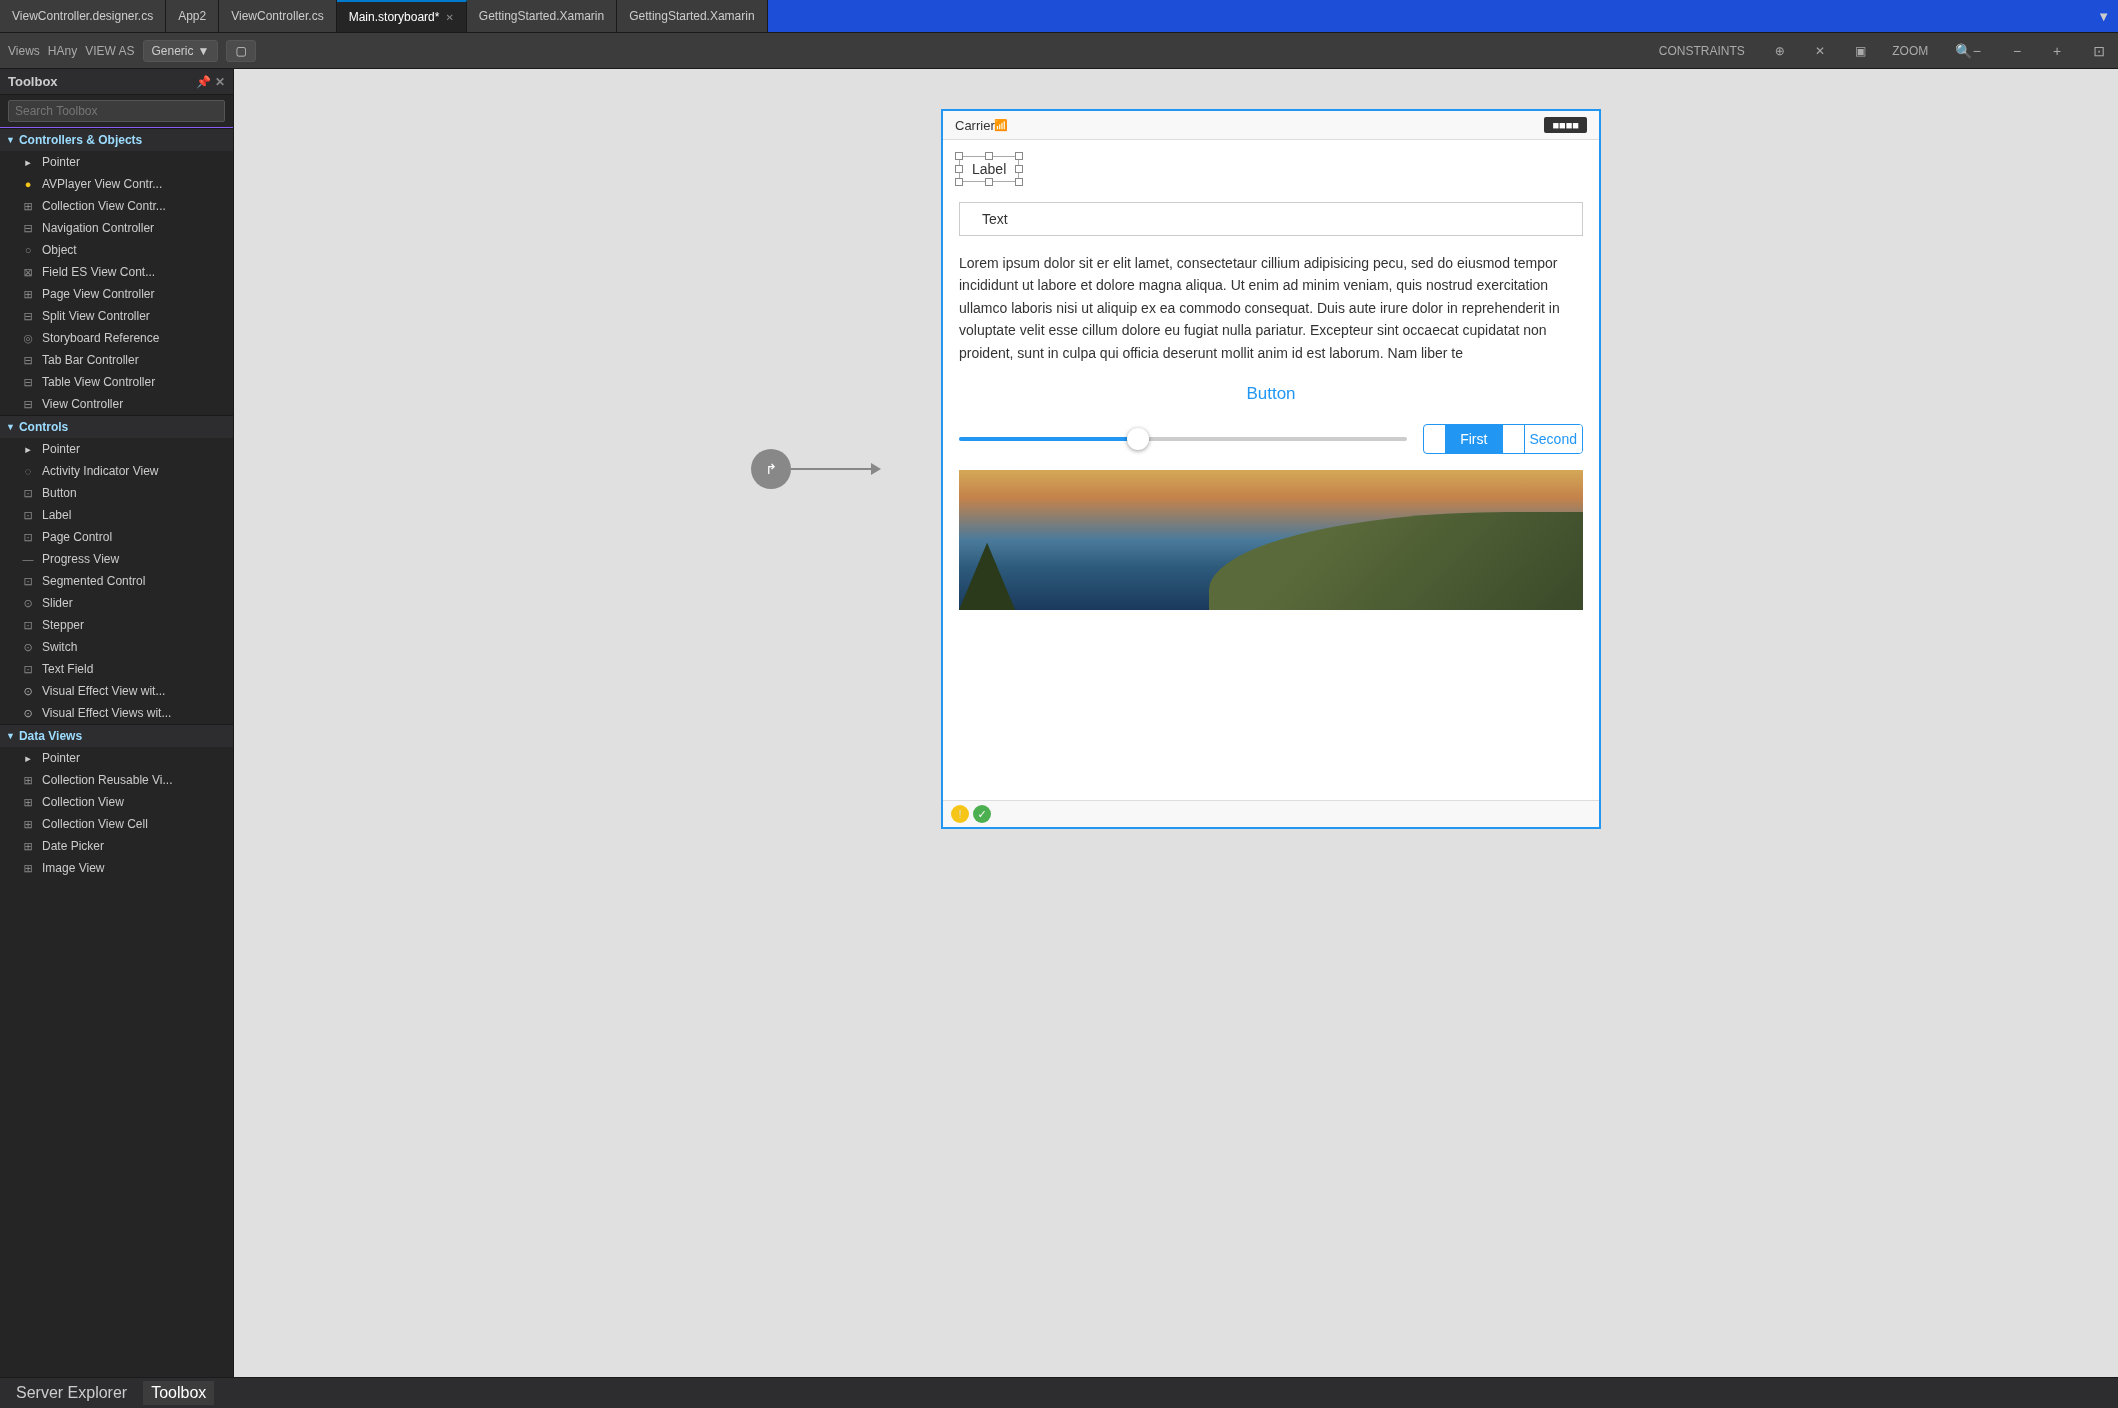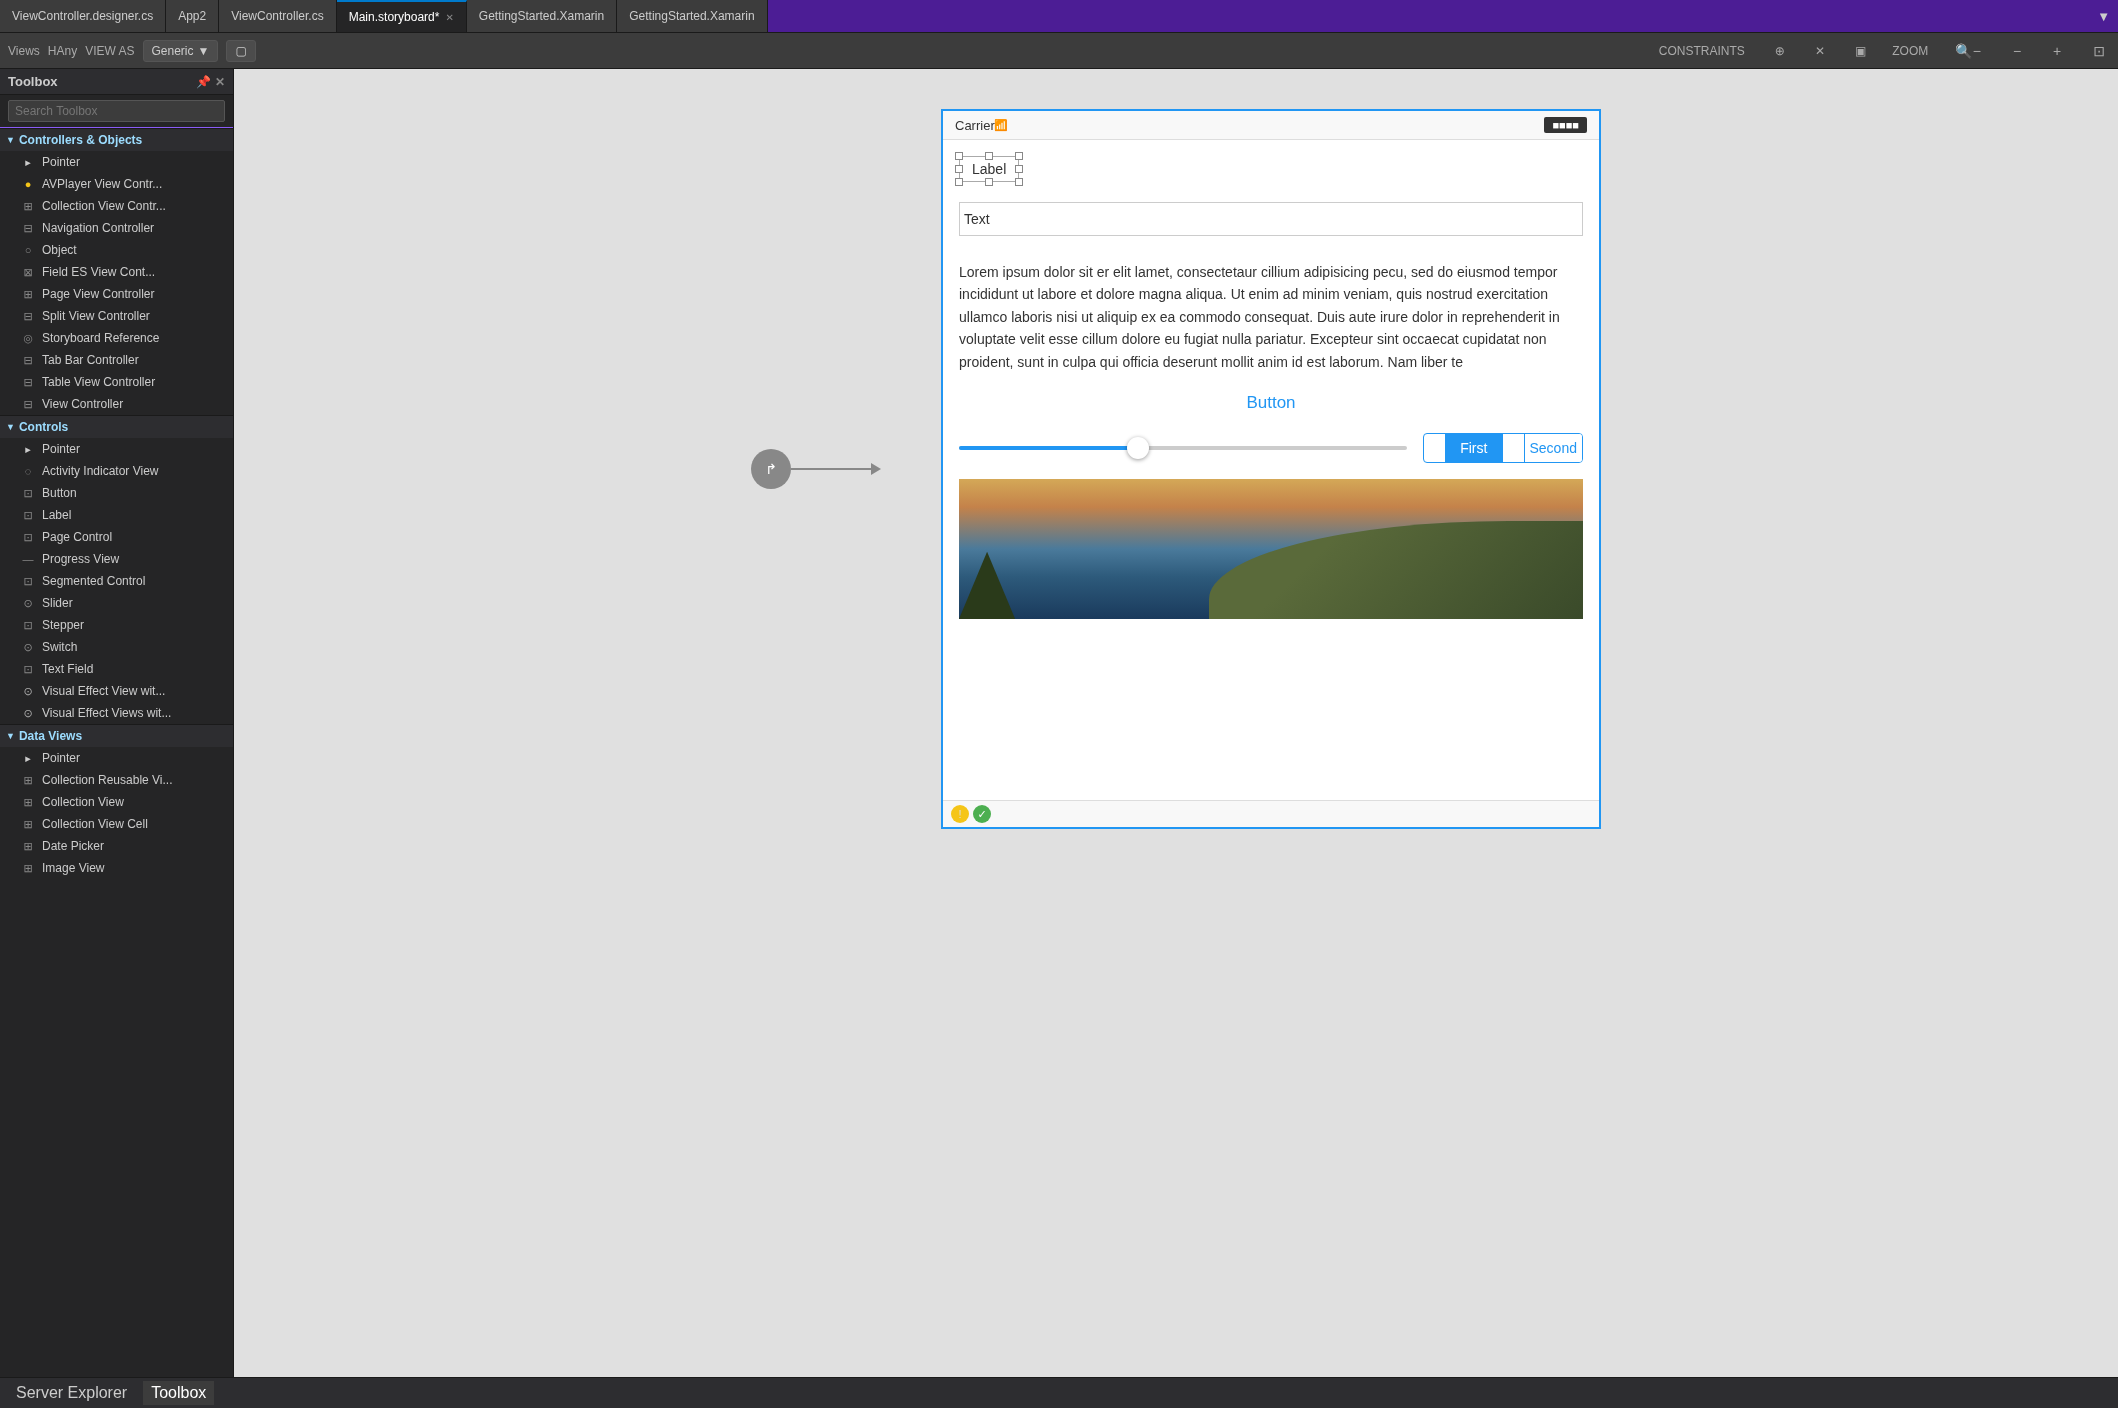--- a/index.html
+++ b/index.html
@@ -1,21 +1,21 @@
 <!DOCTYPE html>
 <html><head>
   <meta charset="utf-8">
   <style>
     * { box-sizing: border-box; margin: 0; padding: 0; }
     body { font-family: 'Segoe UI', Arial, sans-serif; font-size: 13px; background: #2d2d30; color: #ddd; height: 100vh; overflow: hidden; display: flex; flex-direction: column; }
 
     
     .tab-bar {
       display: flex; align-items: center;
-      background: #4c1d95; min-height: 32px;
+      background: #1d4ed8; min-height: 32px;
       border-bottom: 1px solid #1a1a1a;
       flex-shrink: 0;
     }
     .tab {
       display: flex; align-items: center;
       padding: 6px 12px; font-size: 12px; color: #ccc;
       background: #3c3c3c; border-right: 1px solid #1a1a1a;
       cursor: pointer; white-space: nowrap; height: 32px;
       gap: 6px;
     }
@@ -186,22 +186,22 @@
     .handle.bl { bottom: -4px; left: -4px; }
     .handle.bm { bottom: -4px; left: 50%; transform: translateX(-50%); }
     .handle.br { bottom: -4px; right: -4px; }
     .label-selected {
       border: 1px solid #aaa; padding: 4px 12px;
       font-size: 14px; color: #333; background: #fff;
     }
 
     .text-field {
       width: 100%; border: 1px solid #ccc;
-      padding: 8px 4px; font-size: 14px;
-      color: #333; margin-bottom: 25px;
+      padding: 8px 22px; font-size: 14px;
+      color: #333; margin-bottom: 16px;
       outline: none;
     }
 
     .lorem-text {
       font-size: 14px; color: #333; line-height: 1.6;
       margin-bottom: 20px;
     }
 
     .iphone-button {
       display: block; text-align: center;

